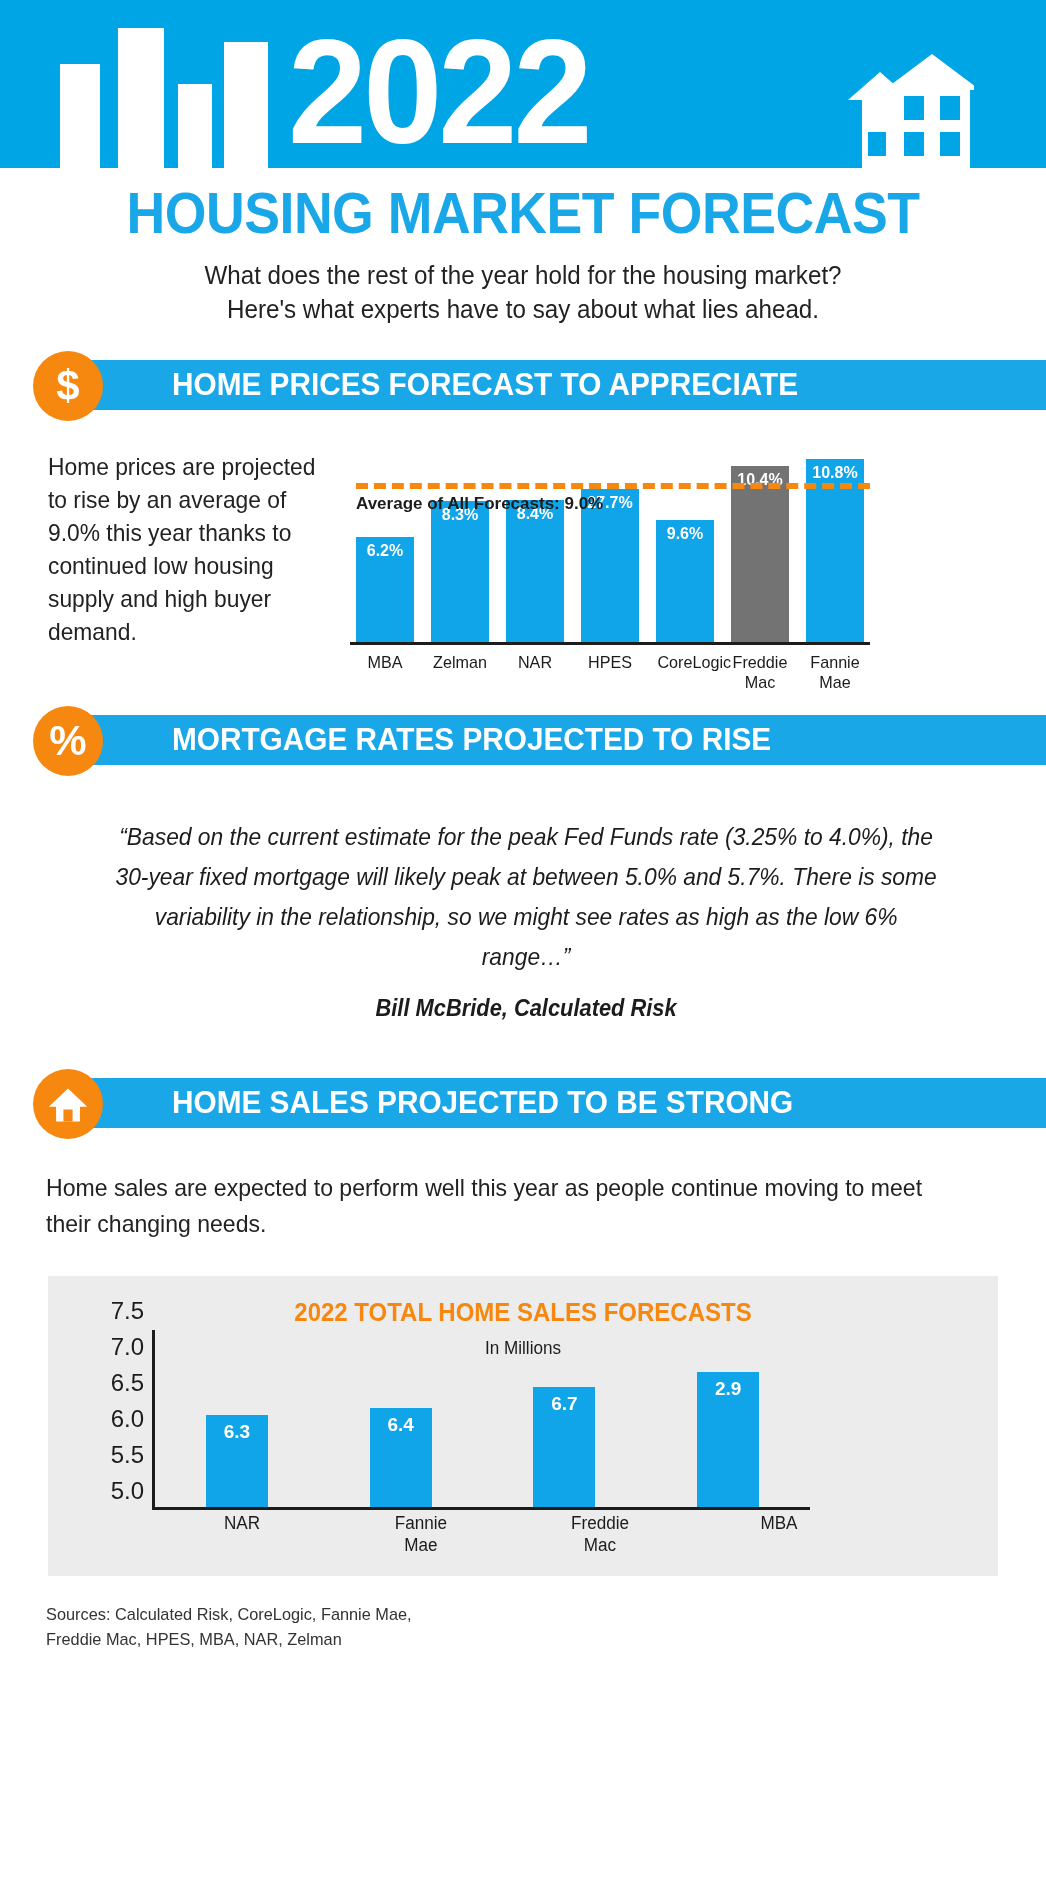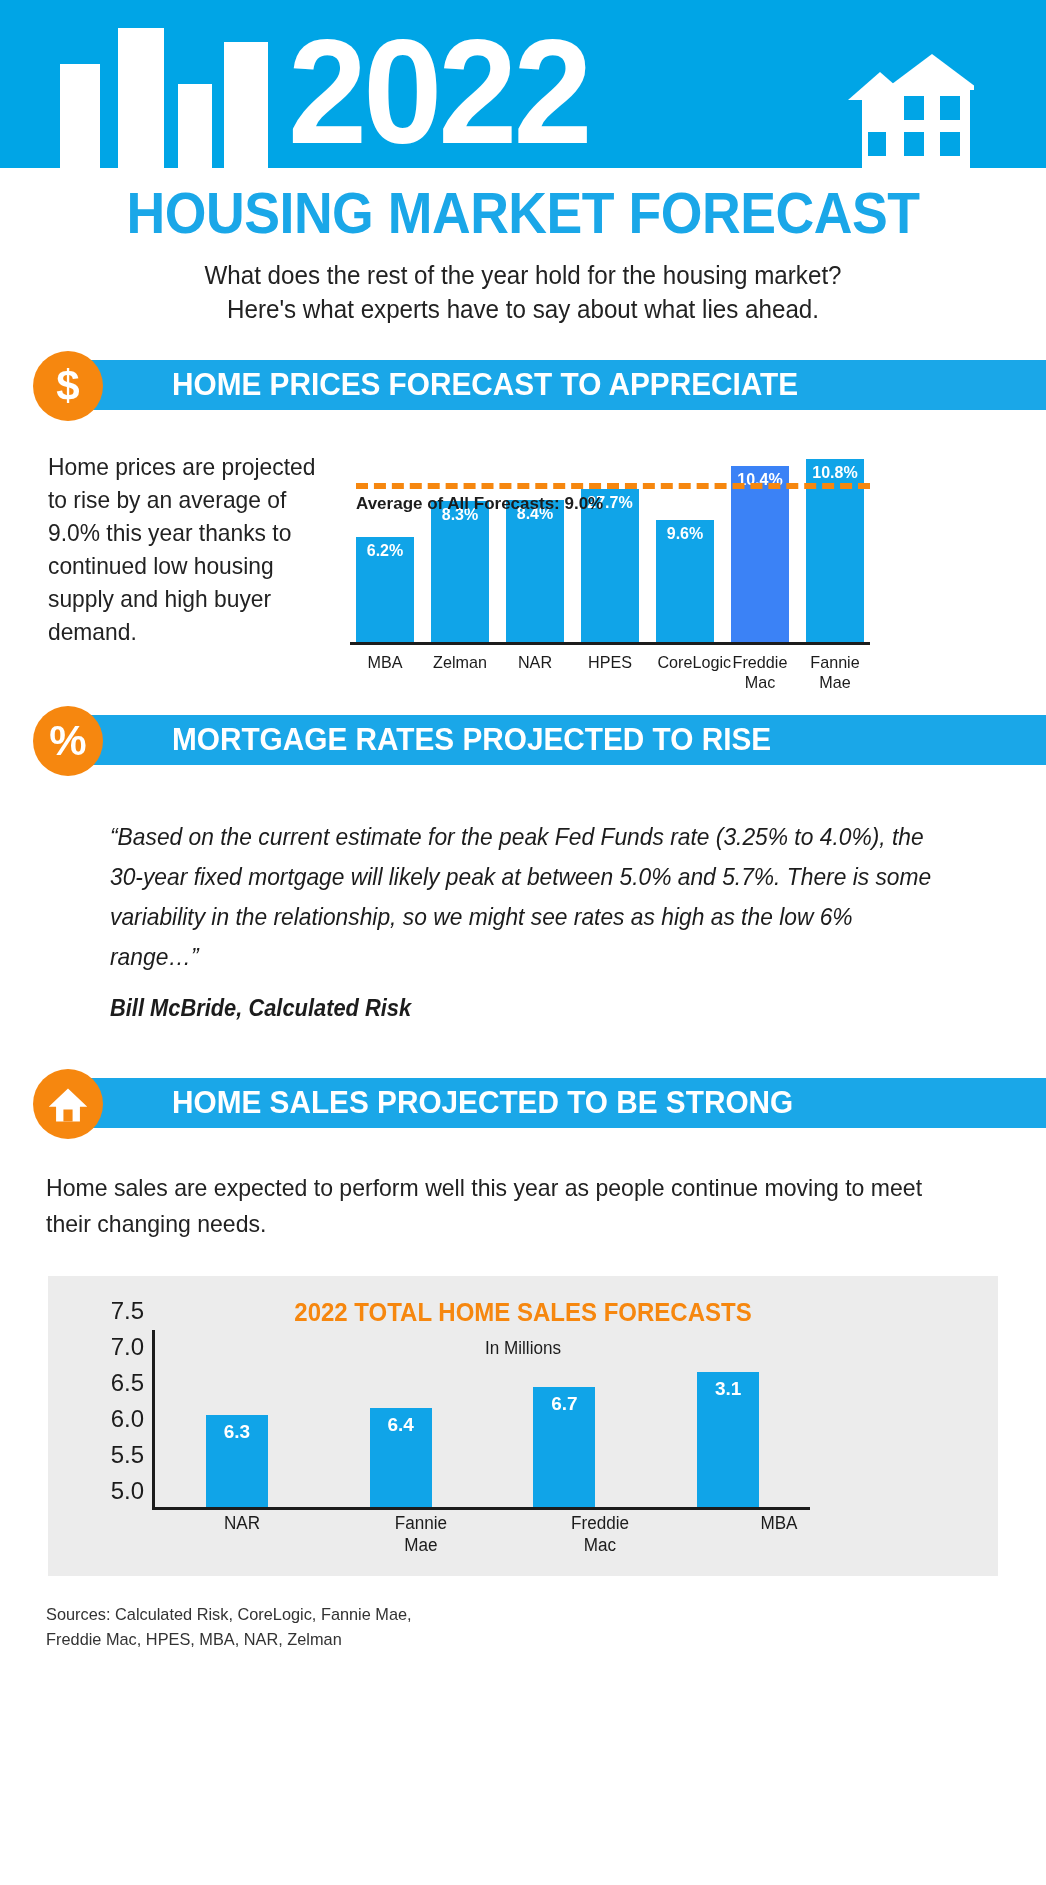--- a/index.html
+++ b/index.html
@@ -175,21 +175,21 @@
   .avg-label {
     position:absolute;
     font-size:17px;
     font-weight:bold;
     color:#1c1c1c;
     white-space:nowrap;
     z-index:3;
   }
 
   
-  .quote-block { padding:44px 60px 0 110px; }
+  .quote-block { padding:44px 60px 0 110px;text-align:center; }
   .quote-text {
     font-size:24px;
     line-height:40px;
     font-style:italic;
     color:#1c1c1c;
     transform:scaleX(0.95);
     transform-origin:left top;
   }
   .quote-attr {
     margin-top:18px;
@@ -390,21 +390,21 @@
           <div class="c1-bar" style="height: 153px; background: rgb(16, 164, 232);">
             <div class="c1-val">27.7%</div>
           </div>
         </div>
         <div class="c1-col">
           <div class="c1-bar" style="height: 122px; background: rgb(16, 164, 232);">
             <div class="c1-val">9.6%</div>
           </div>
         </div>
         <div class="c1-col">
-          <div class="c1-bar" style="height: 176px; background: #3b82f6;">
+          <div class="c1-bar" style="height: 176px; background: #737373;">
             <div class="c1-val">10.4%</div>
           </div>
         </div>
         <div class="c1-col">
           <div class="c1-bar" style="height: 183px; background: rgb(16, 164, 232);">
             <div class="c1-val">10.8%</div>
           </div>
         </div>
       </div>
     <div class="c1-labels" id="c1-labels">
@@ -470,21 +470,21 @@
             <div class="c2-val">6.4</div>
           </div>
         </div>
         <div class="c2-col">
           <div class="c2-bar" style="height: 68%; background: rgb(16, 164, 232);">
             <div class="c2-val">6.7</div>
           </div>
         </div>
         <div class="c2-col">
           <div class="c2-bar" style="height: 76%; background: rgb(16, 164, 232);">
-            <div class="c2-val">3.1</div>
+            <div class="c2-val">2.9</div>
           </div>
         </div>
       </div>
   </div>
   <div class="c2-xlabels" id="c2-xlabels">
       <div class="c2-lab">
         <div>NAR</div>
       </div>
       <div class="c2-lab">
         <div>Fannie</div>

